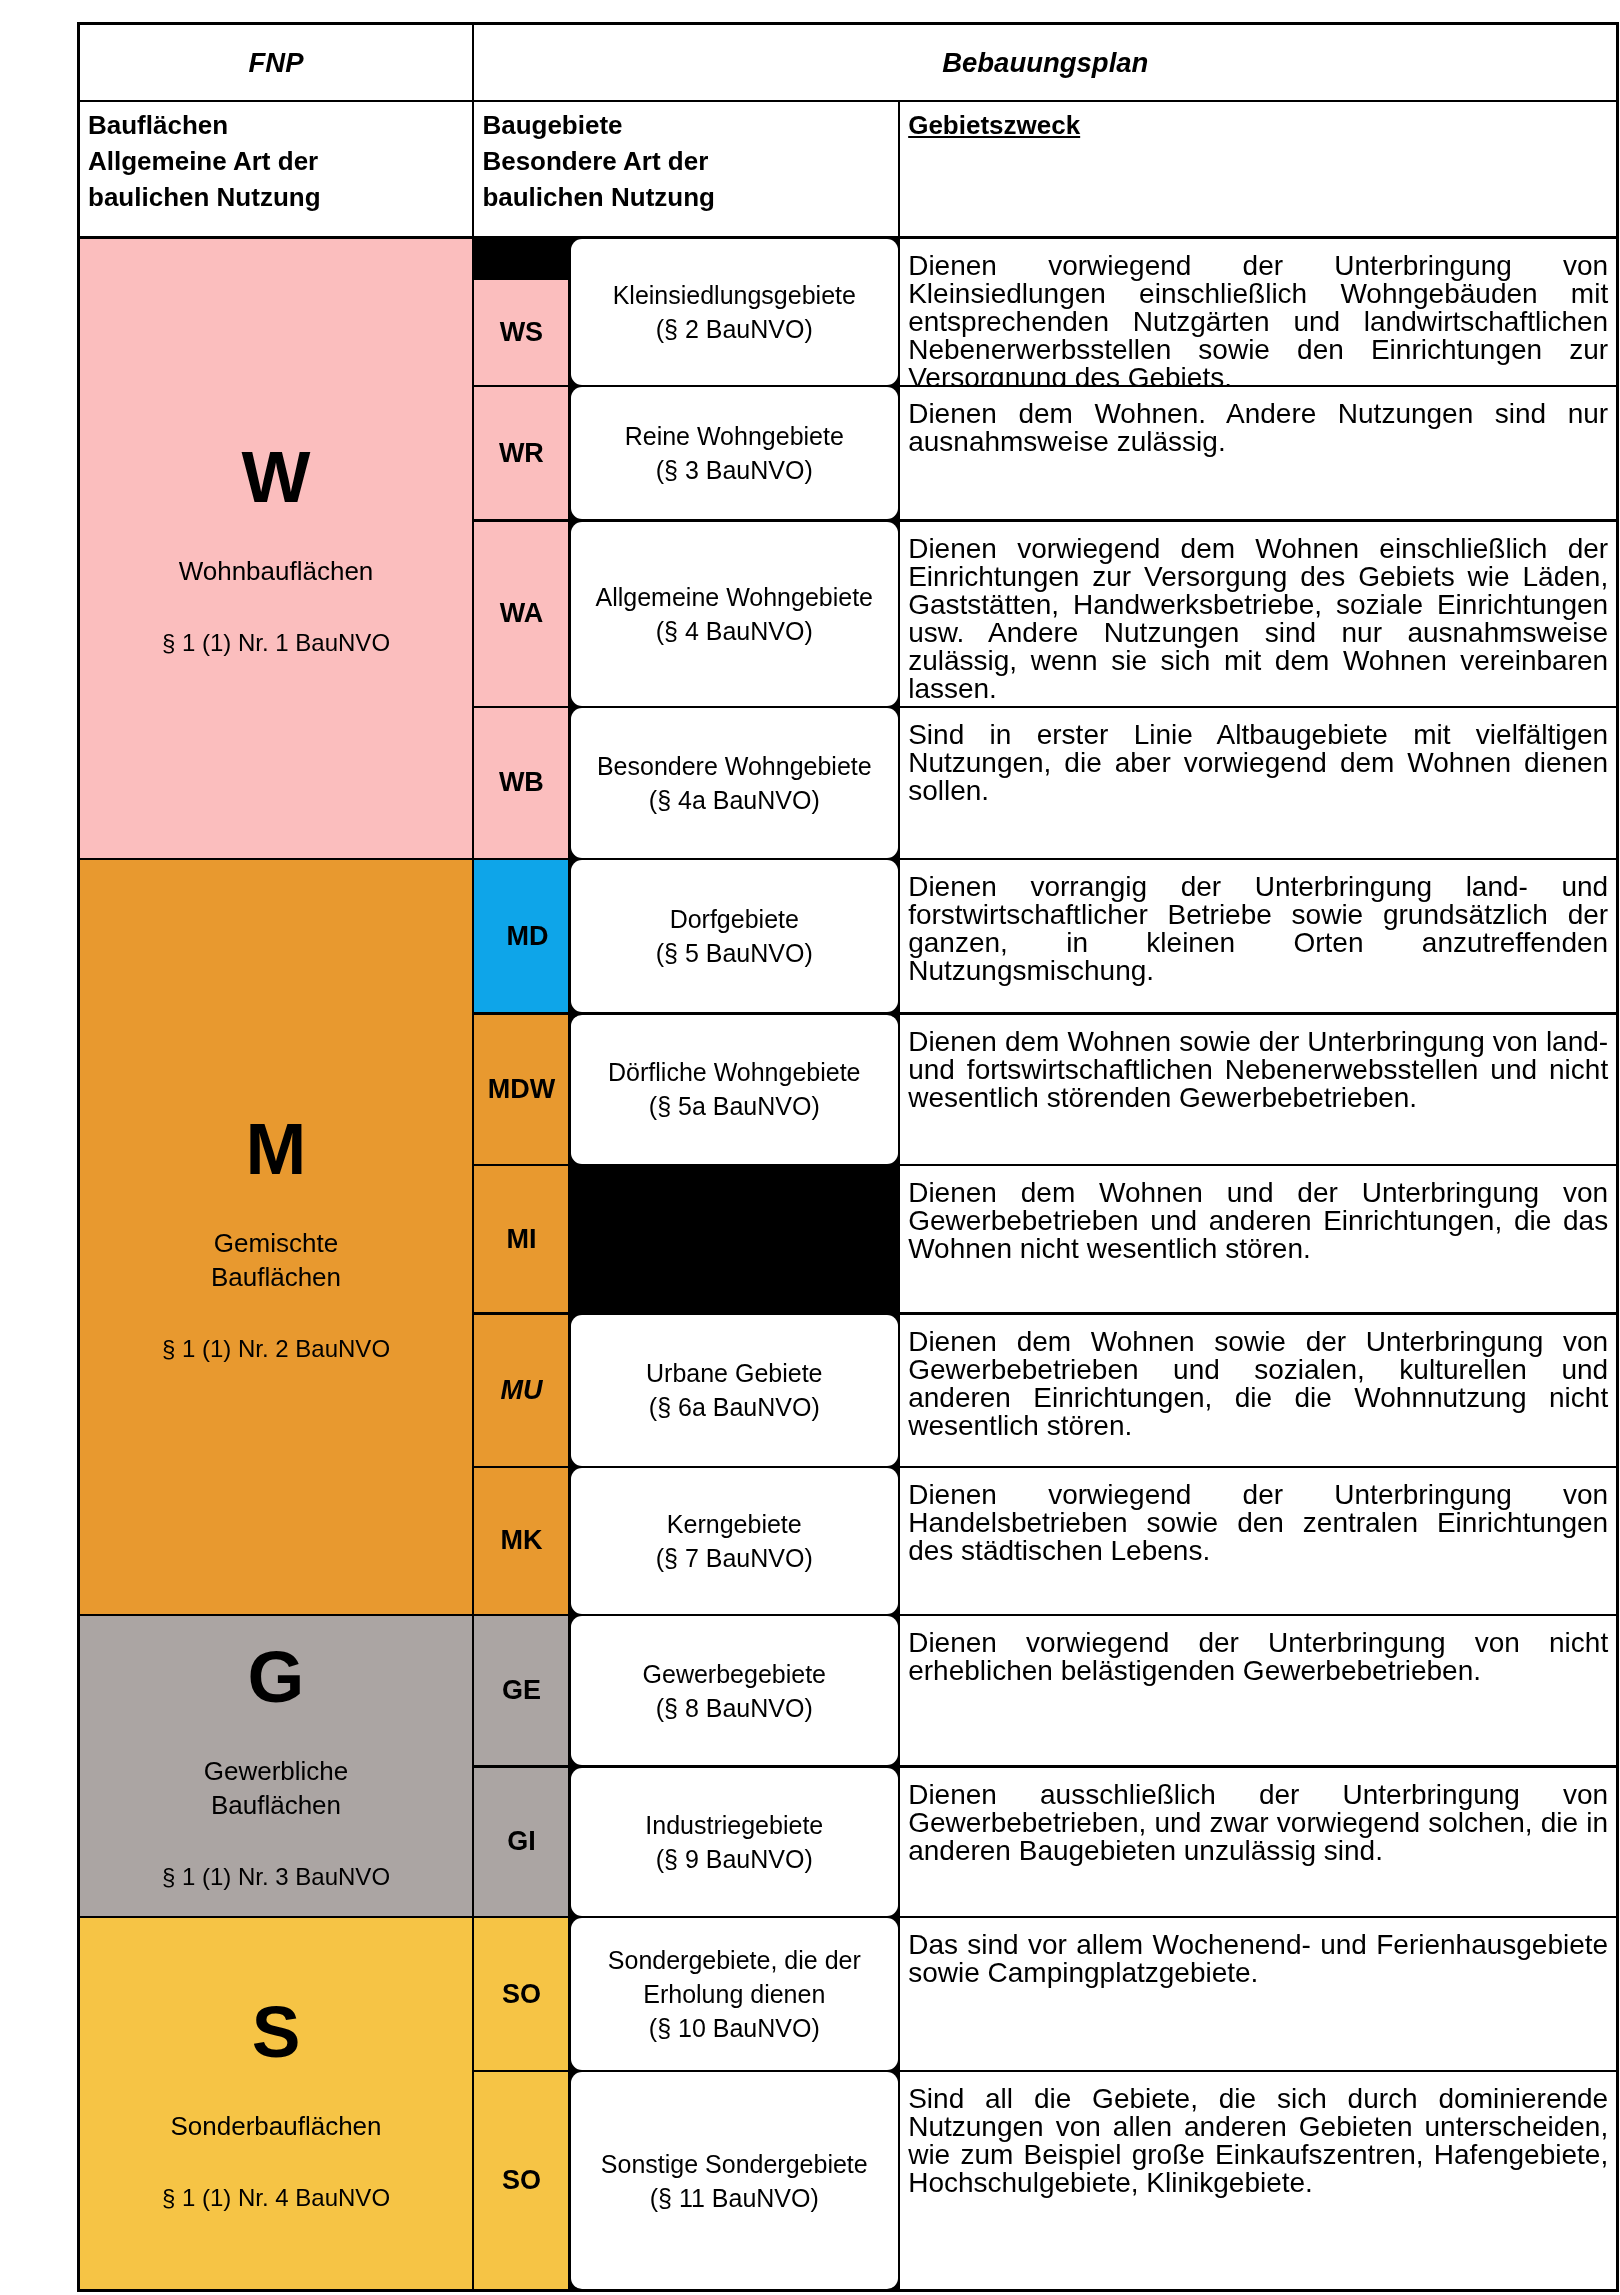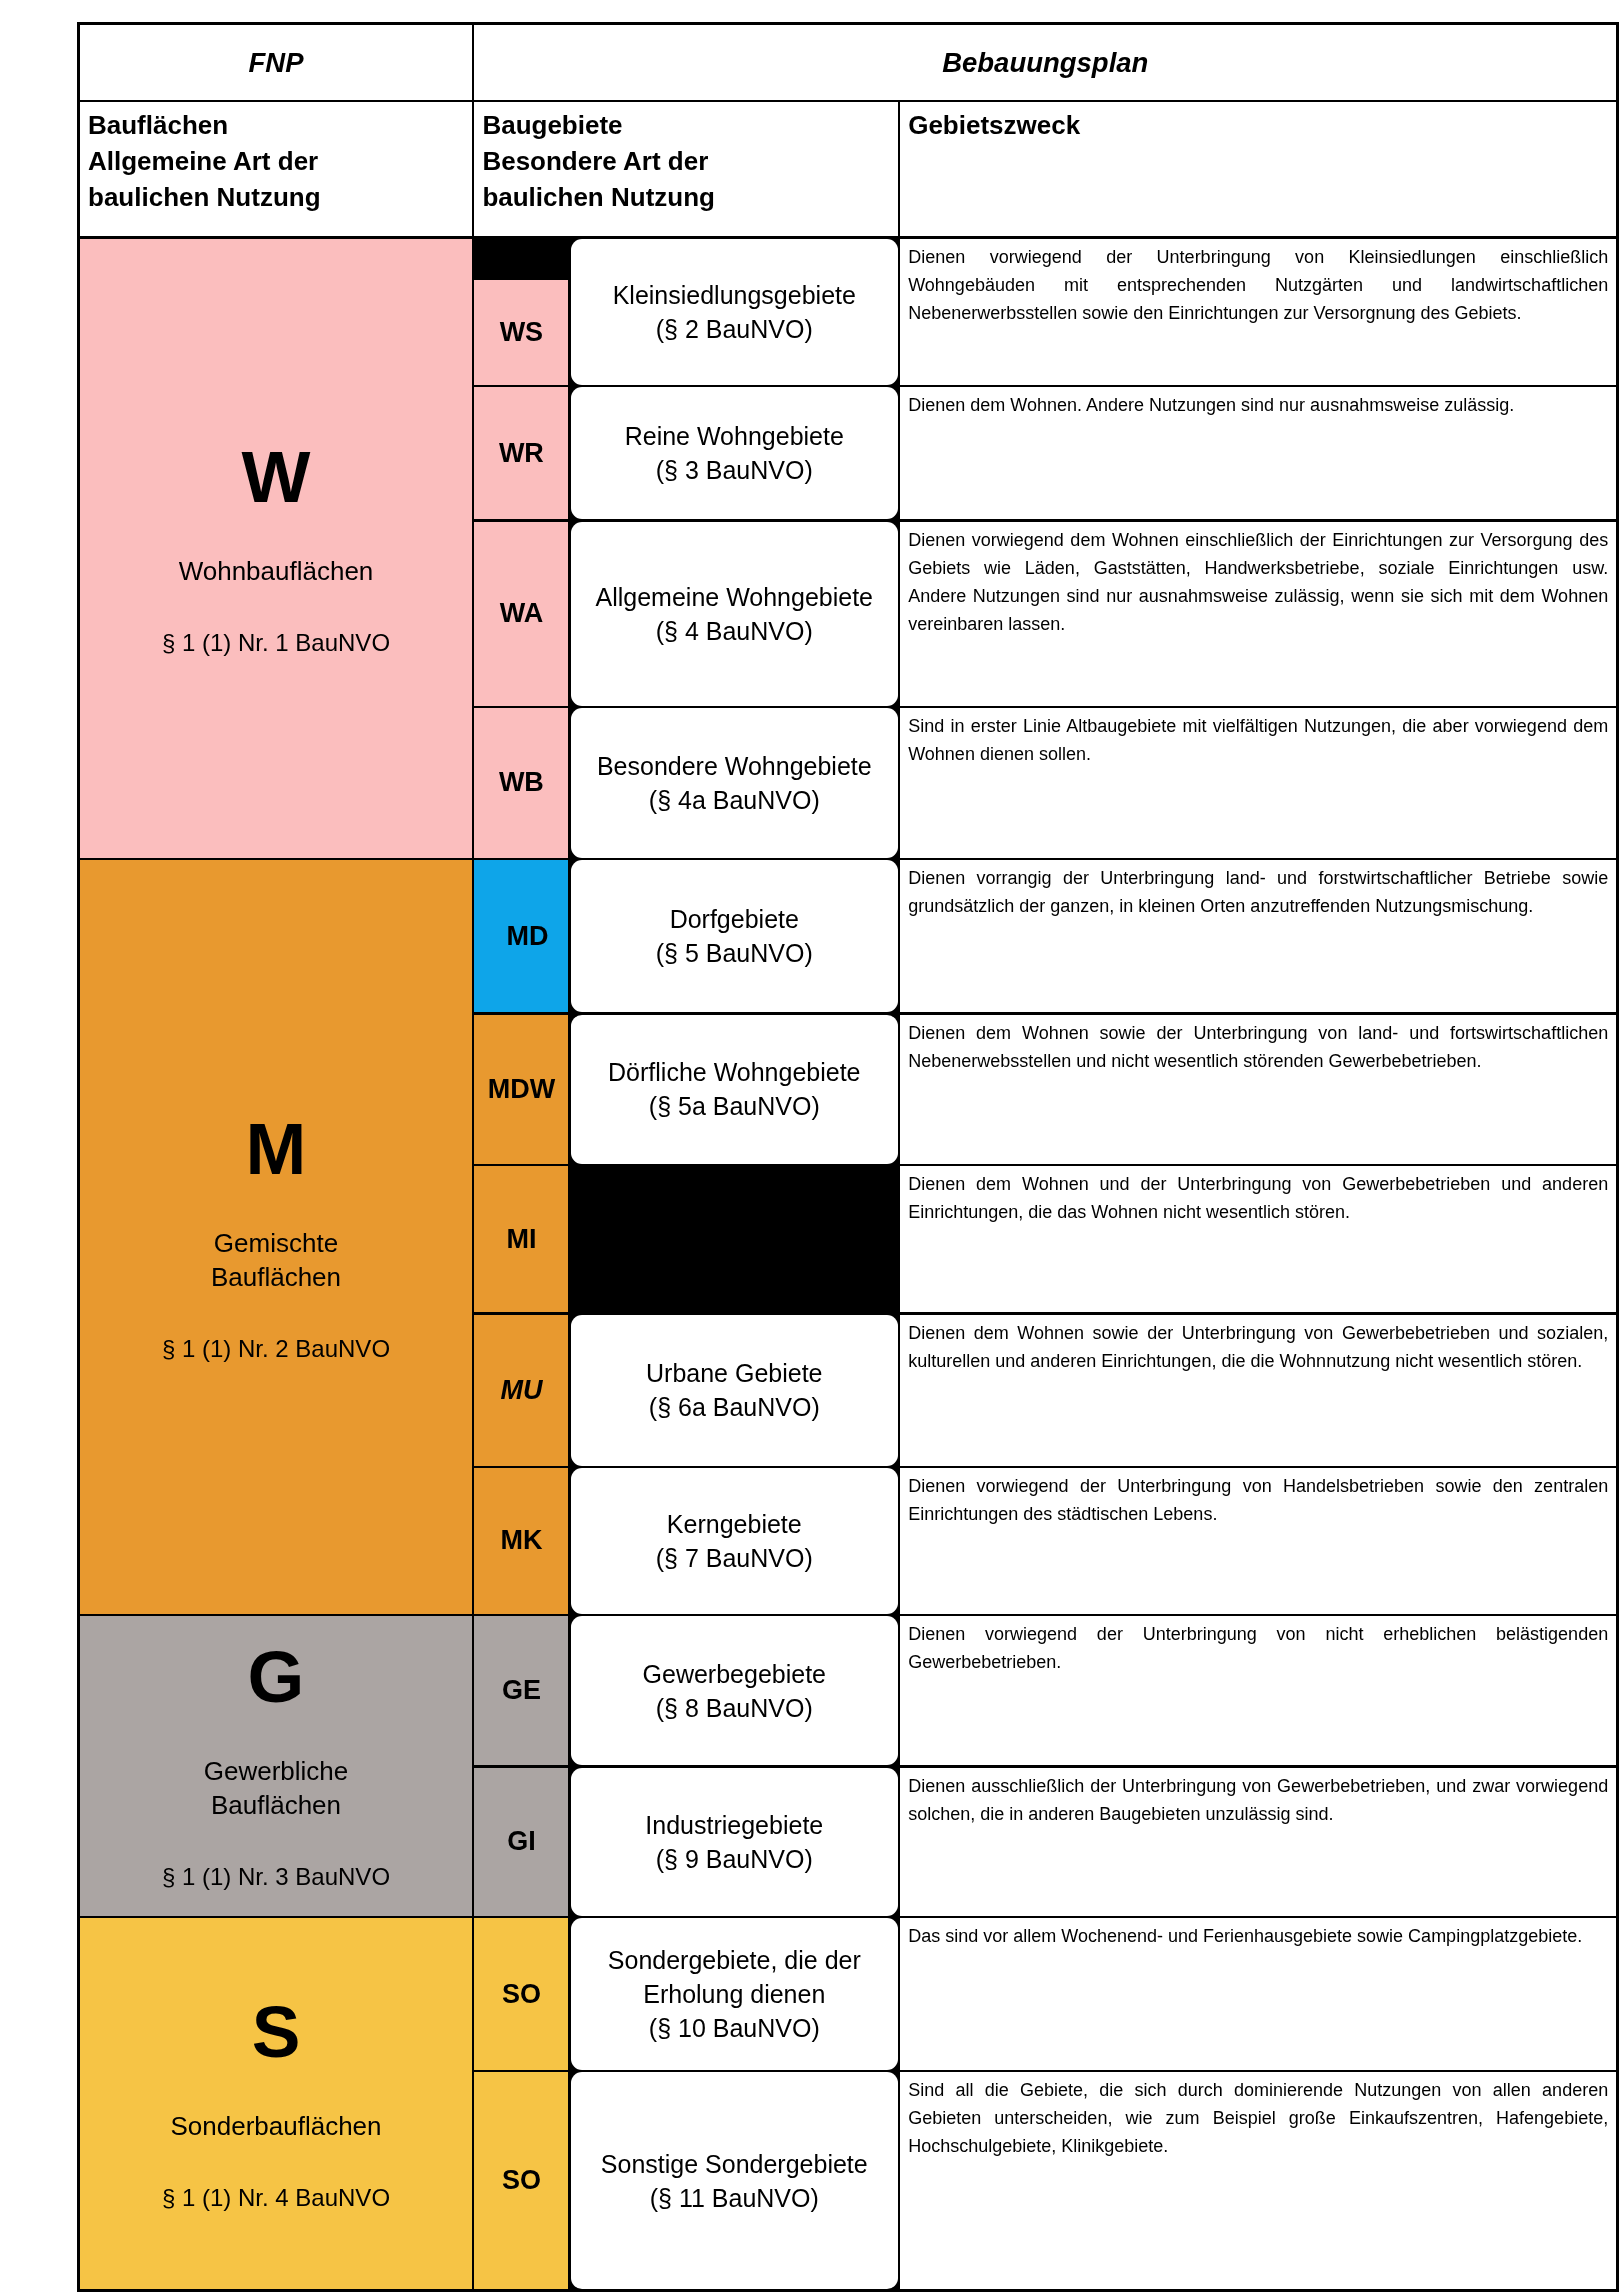--- a/index.html
+++ b/index.html
@@ -41,21 +41,21 @@
   
   .col-hdr {
     font-weight: bold;
     font-size: 26px;
     line-height: 36px;
     padding: 4.9px 8px;
     text-align: left;
   }
   #cell-h-bau { grid-area: 2 / 1 / 3 / 2; }
   #cell-h-bg  { grid-area: 2 / 2 / 3 / 4; }
-  #cell-h-gz  { grid-area: 2 / 4 / 3 / 5; }
+  #cell-h-gz  { grid-area: 2 / 4 / 3 / 5; text-decoration: underline; }
   
   .section {
     display: flex;
     flex-direction: column;
     align-items: center;
     justify-content: center;
     text-align: center;
     gap: 41px;
   }
   .section .letter {
@@ -88,24 +88,24 @@
     display: flex;
     align-items: center;
     justify-content: center;
     text-align: center;
     font-size: 25px;
     line-height: 34px;
     border-radius: 11px;
   }
   .purp {
     grid-column: 4;
-    font-size: 18px;
+    font-size: 28px;
     line-height: 28px;
     text-align: justify;
-    padding: 4px 8px 0 8px;
+    padding: 13px 8px 0 8px;
   }
 </style>
 </head>
 <body>
 
 <div class="table">
 
   <div class="cell top-hdr" id="cell-fnp">FNP</div>
   <div class="cell top-hdr" id="cell-bplan">Bebauungsplan</div>
 

